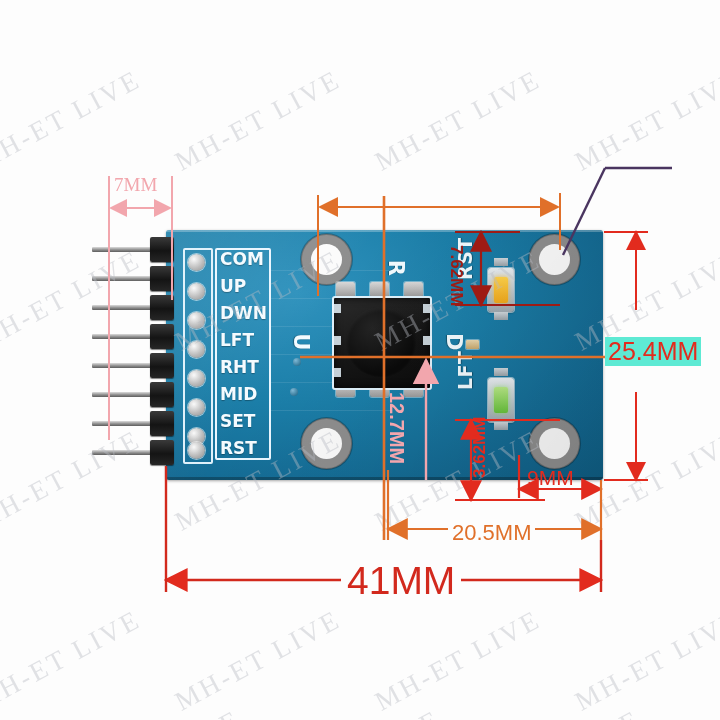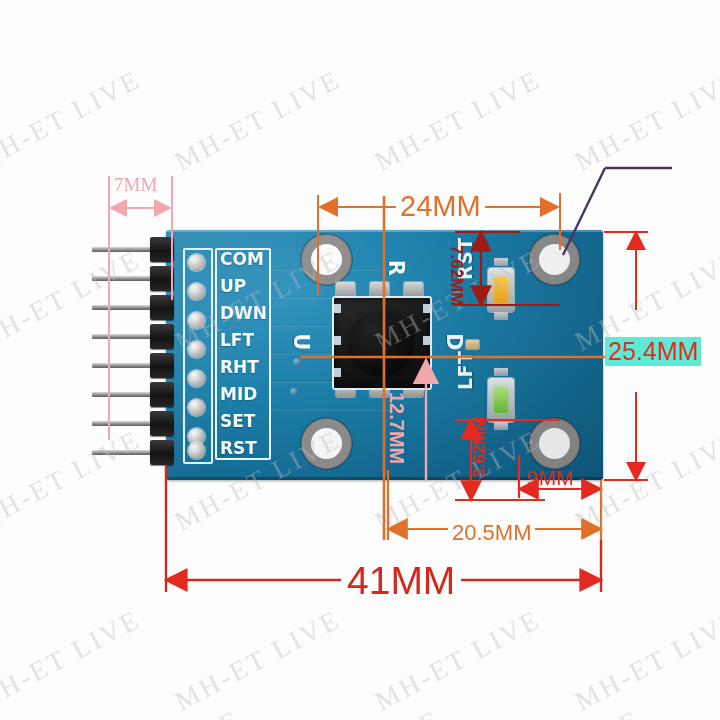--- a/index.html
+++ b/index.html
@@ -348,21 +348,20 @@
       <line x1="388" y1="470" x2="388" y2="540" stroke="#e0702a" stroke-width="2.2"></line>
       <line x1="601" y1="480" x2="601" y2="540" stroke="#e0702a" stroke-width="2.2"></line>
 
       <line x1="166" y1="580" x2="601" y2="580" stroke="#d2291d" stroke-width="2.4" marker-start="url(#al-red)" marker-end="url(#ar-red)"></line>
       <line x1="166" y1="466" x2="166" y2="592" stroke="#d2291d" stroke-width="2.4"></line>
       <line x1="601" y1="540" x2="601" y2="592" stroke="#d2291d" stroke-width="2.4"></line>
     </svg>
 
     <div class="dlabel" style="left:114px;top:174px;color:#f2a6ad;font-size:19px;font-family:Liberation Serif, serif;">7MM</div>
 
-    <div class="dlabel" style="left:396px;top:190px;color:#e0702a;font-size:29px;background:#fdfdfd;padding:0 4px;">24MM</div>
 
 
     <div class="dlabel" style="left:605px;top:337px;color:#e22b1e;font-size:25px;background:#5eead4;padding:0 3px;">25.4MM</div>
 
     <div class="dlabel" style="left:466px;top:245px;color:#9e1b14;font-size:17px;font-weight:700;
                 transform:rotate(90deg);transform-origin:left top;">7.62MM</div>
 
     <div class="dlabel" style="left:470px;top:478px;color:#e22b1e;font-size:17px;font-weight:700;
                 transform:rotate(-90deg);transform-origin:left top;">3.62MM</div>
 

